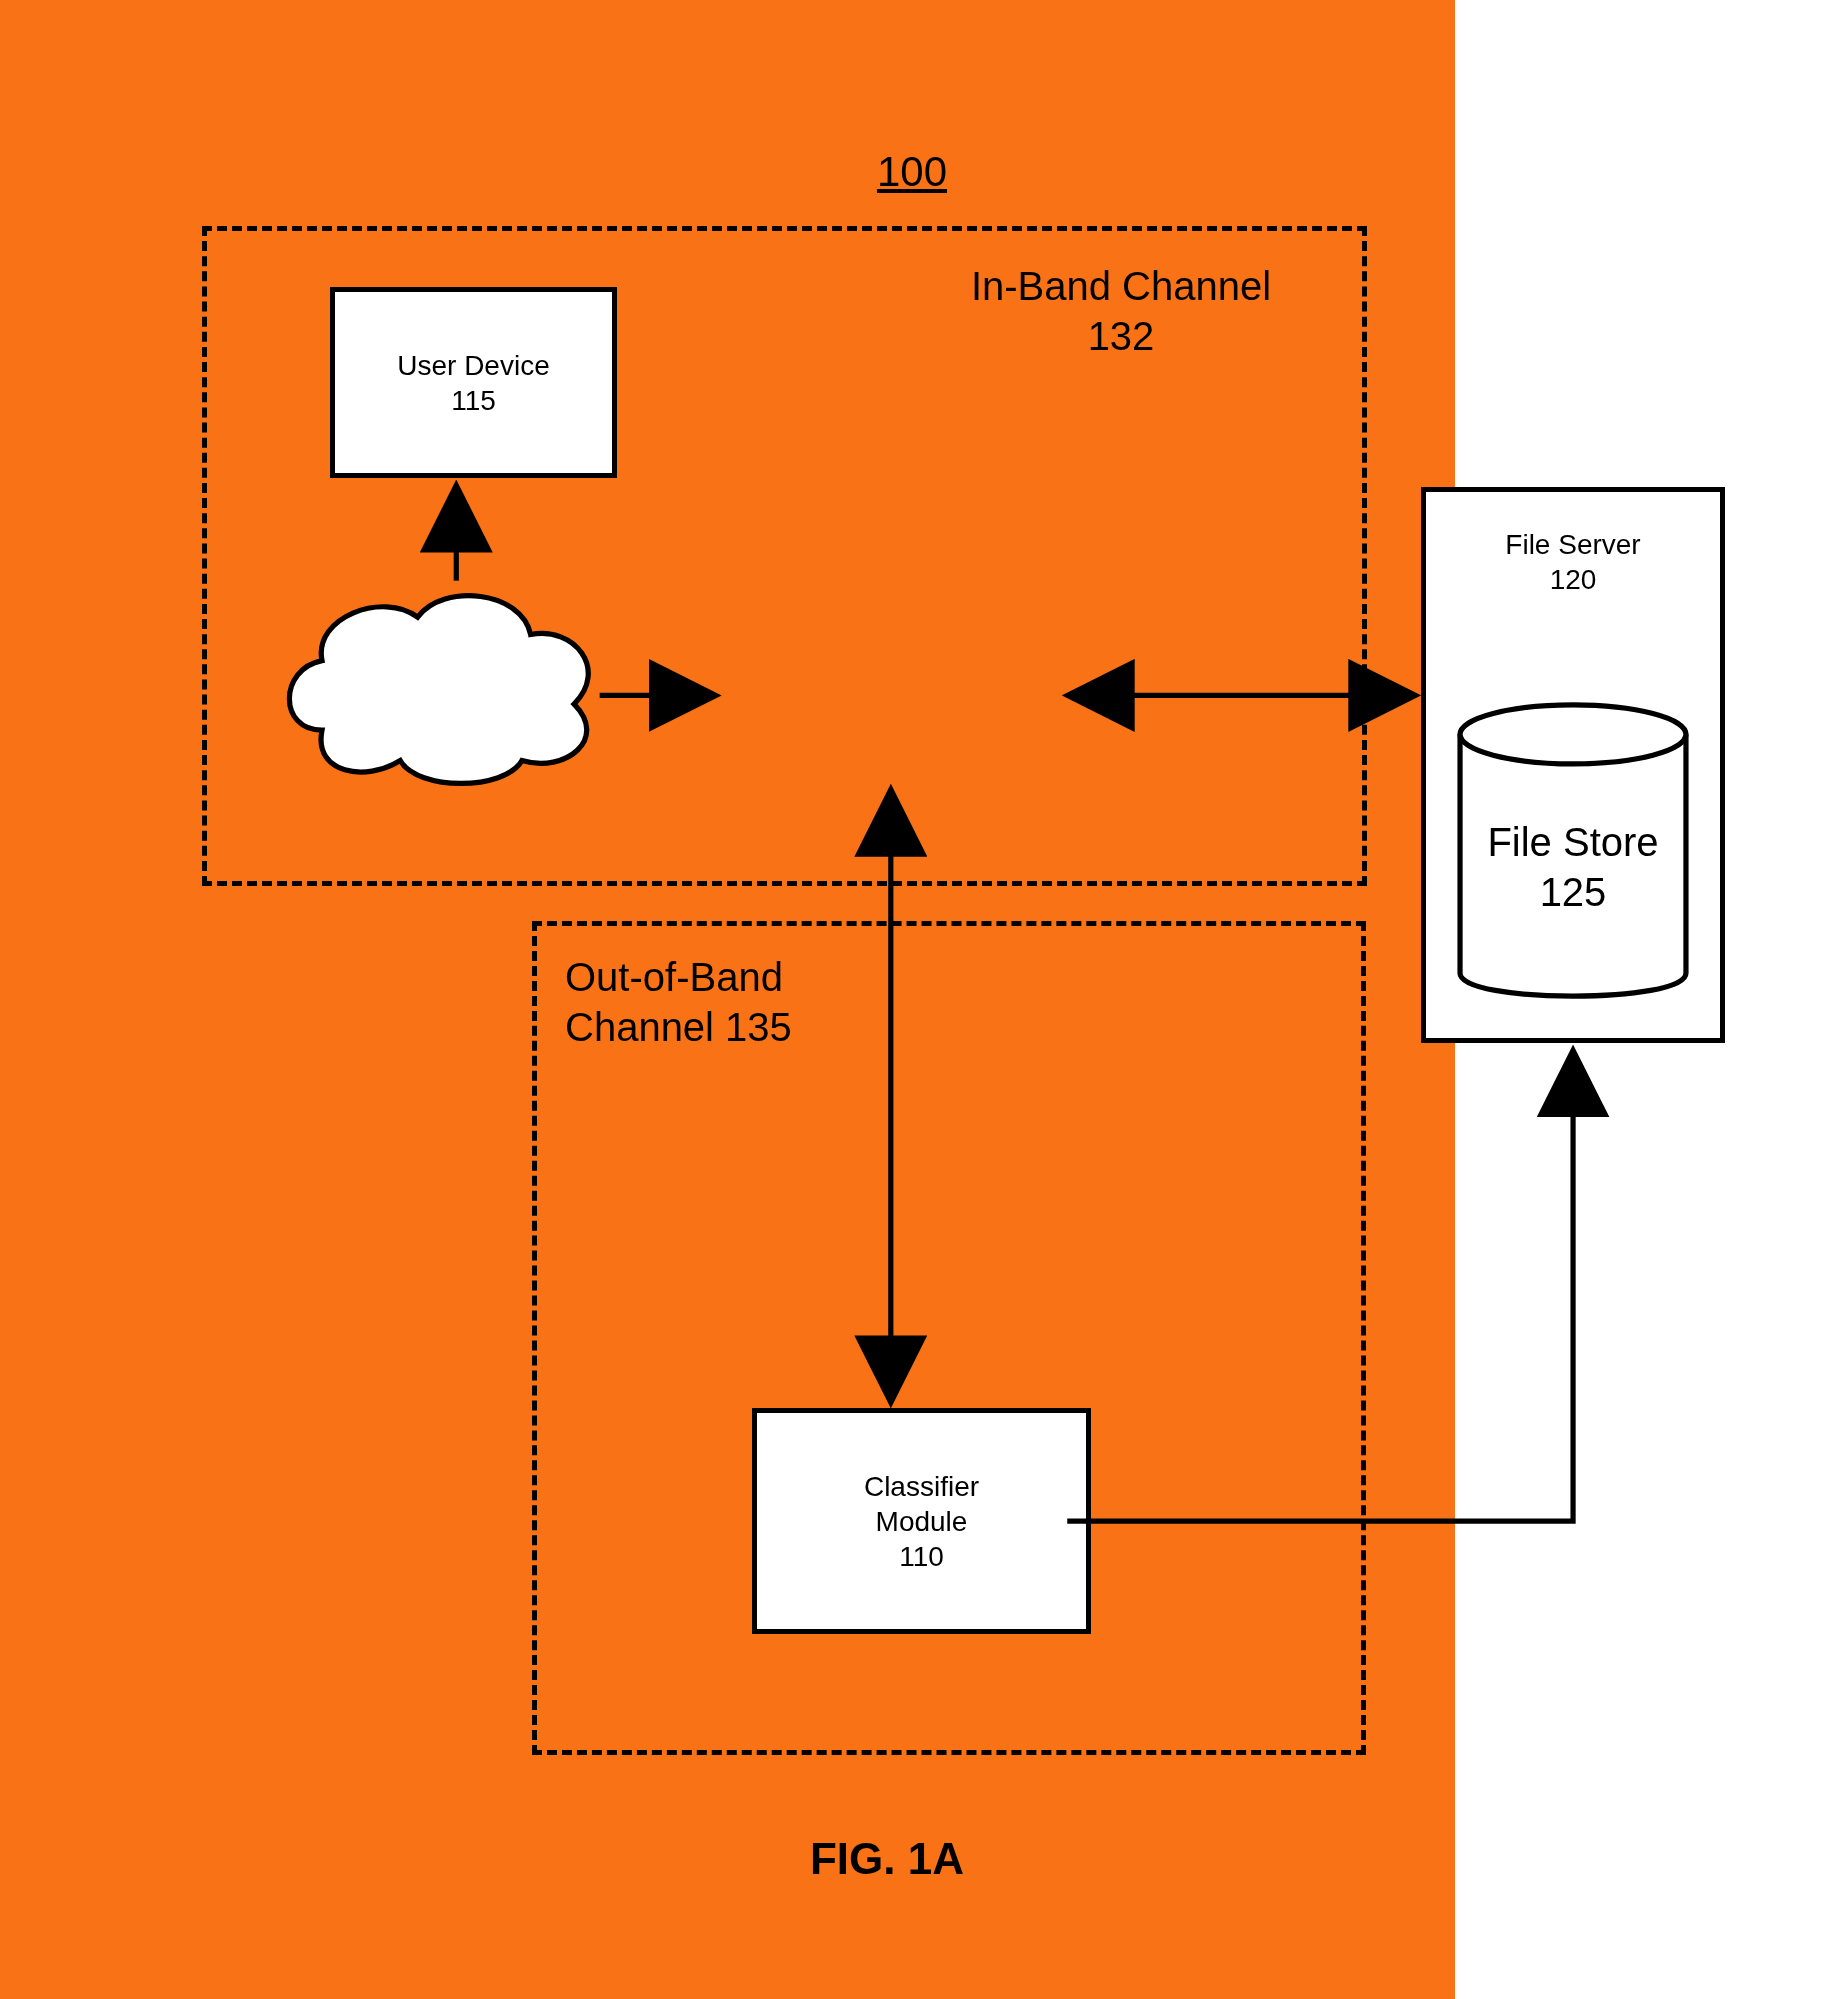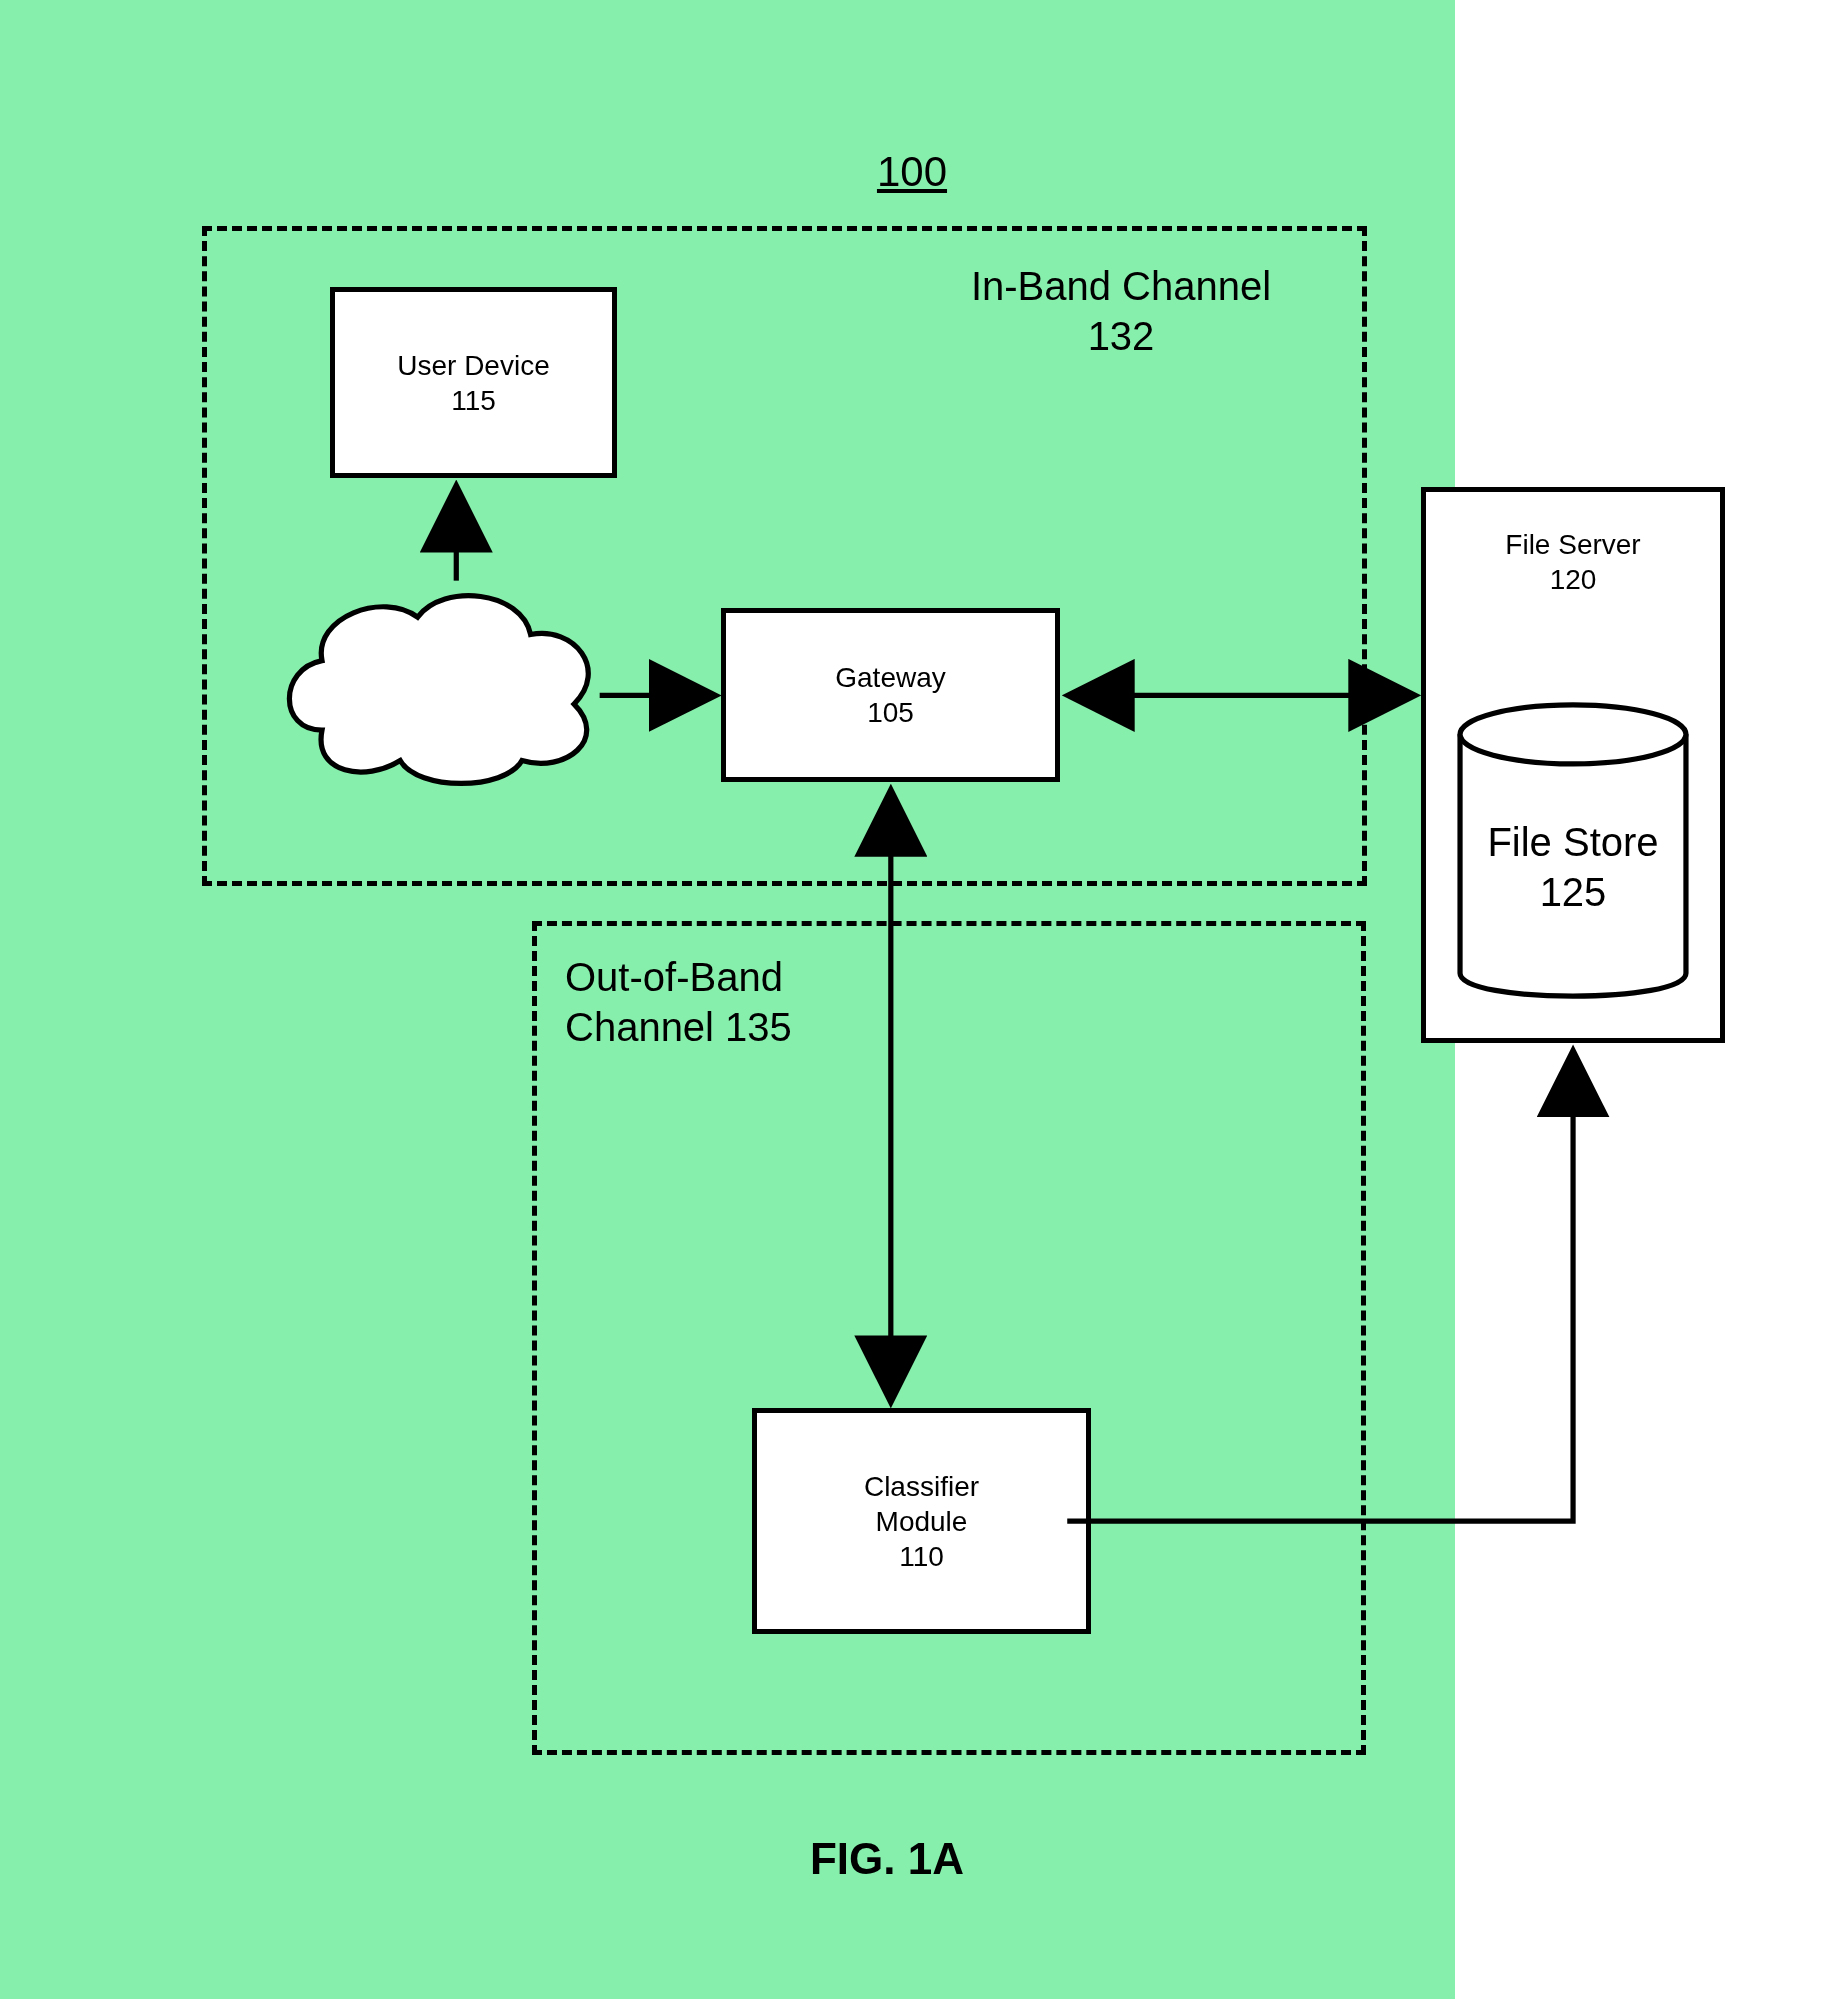--- a/index.html
+++ b/index.html
@@ -7,21 +7,21 @@
     padding: 0;
     background: #fff;
   }
   body {
     font-family: Arial, Helvetica, sans-serif;
   }
   .stage {
     position: relative;
     width: 1455px;
     height: 2000px;
-    background: #86efac;
+    background: #f97316;
   }
   .box {
     position: absolute;
     border: 5.2px solid #000;
     background: #fff;
     box-sizing: border-box;
     display: flex;
     flex-direction: column;
     align-items: center;
     justify-content: center;
@@ -84,24 +84,20 @@
     <path d="M 70 190
              C 20 190 20 120 70 110
              C 60 60 140 30 180 60
              C 210 20 300 30 310 80
              C 360 70 400 120 360 160
              C 400 200 350 240 300 225
              C 280 260 180 260 160 225
              C 120 250 60 240 70 190 Z" fill="#fff" stroke="#000" stroke-width="6"></path>
   </svg>
 
-  <div class="box" style="left: 721px; top: 608px; width: 339px; height: 174px;">
-    <span>Gateway</span>
-    <span>105</span>
-  </div>
 
   <div class="box" style="left: 1421px; top: 487px; width: 304px; height: 556px; justify-content:flex-start; padding-top:35px;">
     <span>File Server</span>
     <span>120</span>
   </div>
 
   <svg style="left:1447px; top:695px; width:252px; height:322px;" viewBox="0 0 290 370" width="252" height="322">
 
     <path d="M 15 45 L 15 320 C 15 355 275 355 275 320 L 275 45" fill="#fff" stroke="#000" stroke-width="6"></path>
 

